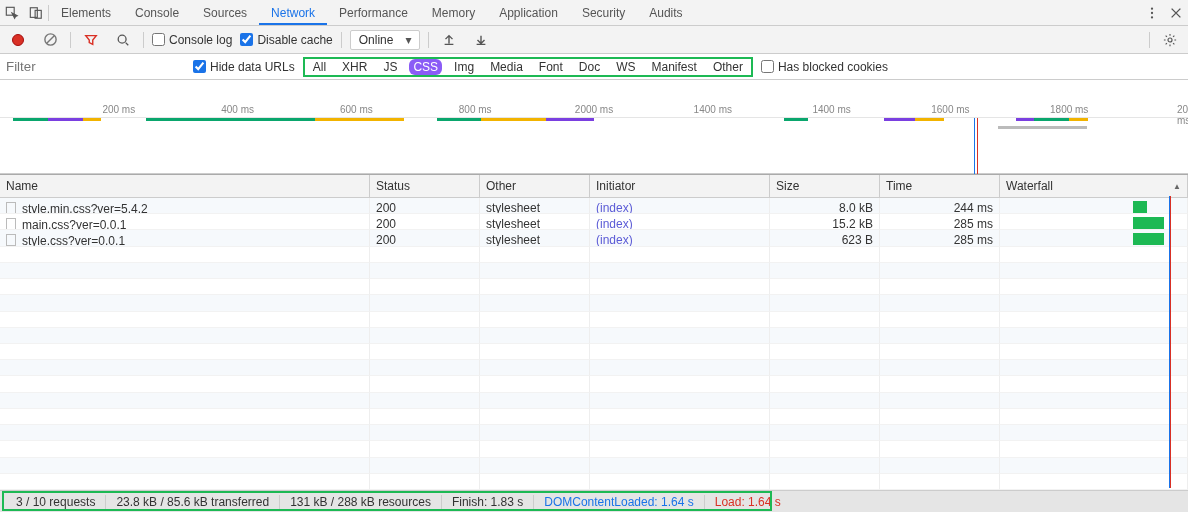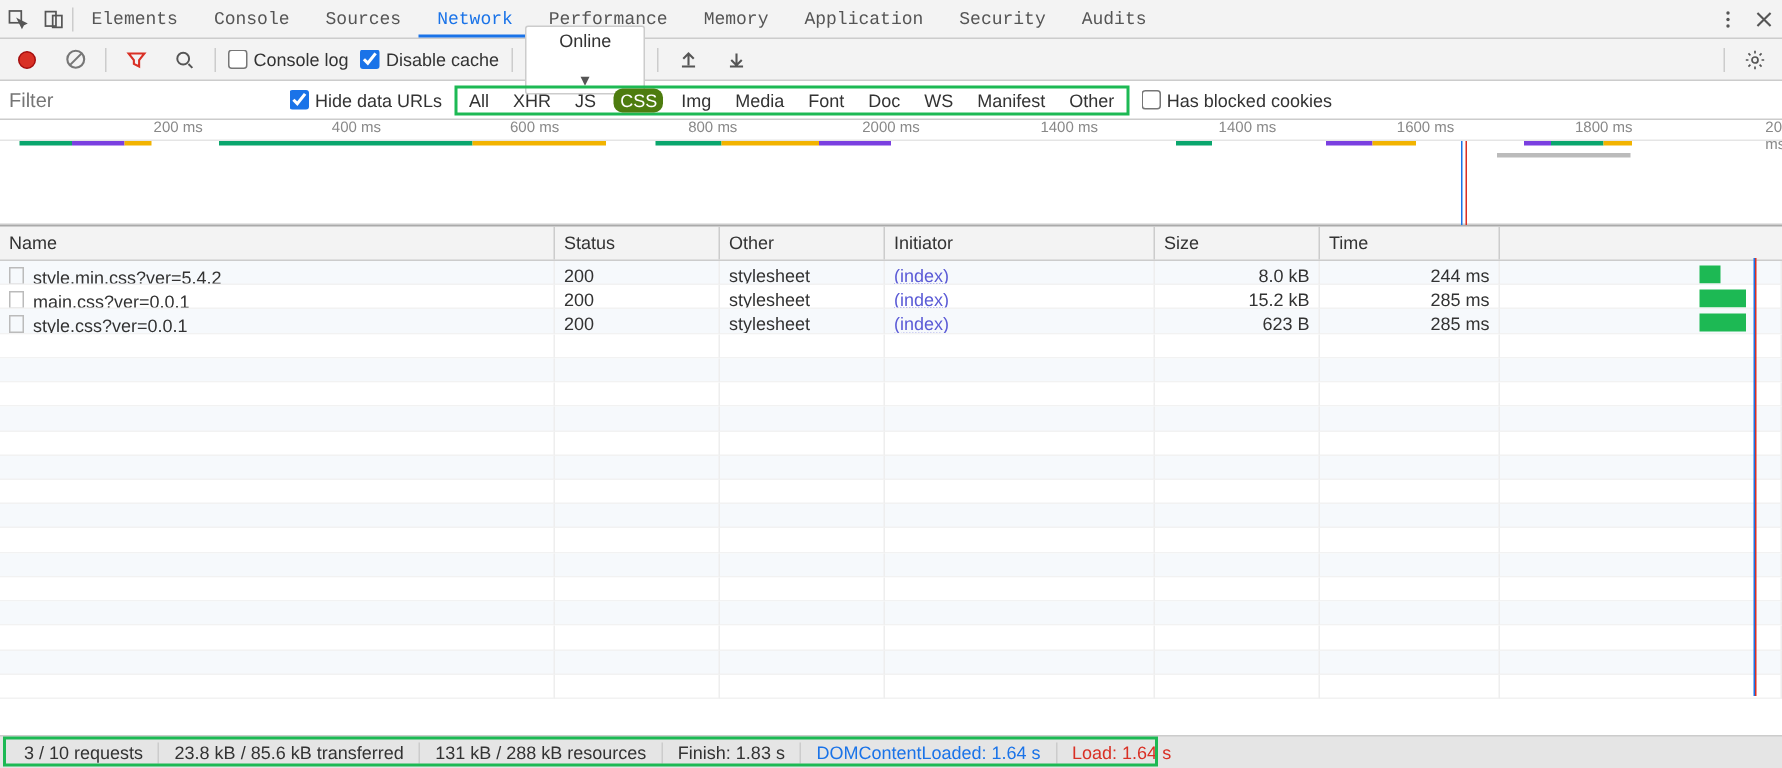--- a/index.html
+++ b/index.html
@@ -1,45 +1,45 @@
 <!DOCTYPE html>
 <html><head>
 <meta charset="utf-8">
 <style>
   * { box-sizing: border-box; margin: 0; padding: 0; }
   body { font-family: "Helvetica Neue", Arial, sans-serif; font-size: 12px; color: #333; background: #fff; width: 1188px; height: 512px; overflow: hidden; }
 
   
-  .tabbar { display: flex; align-items: center; height: 26px; border-bottom: 1px solid #ccc; background: #f3f3f3; font-family: Liberation Mono, monospace; }
+  .tabbar { display: flex; align-items: center; height: 26px; border-bottom: 1px solid #ccc; background: #f3f3f3; }
   .tabbar .spacer { flex: 1; }
   .iconbtn { width: 24px; height: 24px; display: flex; align-items: center; justify-content: center; color: #555; cursor: pointer; }
   .iconbtn svg { width: 14px; height: 14px; }
   .panel-tab { padding: 5px 12px; color: #555; cursor: pointer; }
   .panel-tab.active { color: #1a73e8; border-bottom: 2px solid #1a73e8; padding-bottom: 3px; }
 
   
   .toolbar { display: flex; align-items: center; height: 28px; border-bottom: 1px solid #ccc; background: #f3f3f3; padding: 0 6px; gap: 8px; }
   .divider-v { width: 1px; height: 16px; background: #ccc; }
   .dot-red { width: 12px; height: 12px; border-radius: 50%; background: #d93025; border:1px solid #a50e0e;}
   .checkbox-wrap { display: flex; align-items: center; gap: 4px; cursor: pointer; }
   .checkbox-wrap input { accent-color: #1a73e8; margin:0;}
-  .online-select { display: flex; align-items: center; gap: 12px; padding: 2px 22px; border: 1px solid #ccc; background: #fff; border-radius: 2px; cursor: pointer; flex-direction: column;}
+  .online-select { display: flex; align-items: center; gap: 12px; padding: 2px 8px; border: 1px solid #ccc; background: #fff; border-radius: 2px; cursor: pointer;}
   .toolbar .right { margin-left: auto; display: flex; align-items: center; gap: 8px;}
   .no-stop svg{width:15px;height:15px;}
 
   
   .filterbar { display: flex; align-items: center; height: 26px; border-bottom: 1px solid #ccc; padding: 0 4px; gap: 8px; }
   .filter-input { border: none; outline: none; color: #6d28d9; flex: 0 0 160px; padding:4px 2px;}
   .type-pills { display: flex; align-items: center; height: 20px; border: 2px solid #1db954; padding: 0 4px; gap: 8px;}
   .type-pill { cursor: pointer; color:#333; padding:1px 4px; border-radius:6px;}
-  .type-pill.active { background: #4d7c0f; color: #fff; }
+  .type-pill.active { background: #8b5cf6; color: #fff; }
 
   
   .overview { height: 70px; border-bottom: 1px solid #ccc; position: relative; }
-  .ov-ticks { position: relative; height: 14px; border-bottom: 1px solid #e5e5e5;}
+  .ov-ticks { position: relative; height: 14px; border-bottom: 1px solid #e5e5e5; margin-top: 24px;}
   .ov-tick { position: absolute; top: 0; font-size: 10px; color: #888; transform: translateX(-50%);}
   .ov-body { position: relative; height: 56px;}
   .ov-seg { position: absolute; height: 3px; top: 0px;}
   .ov-vline { position: absolute; top: 0; bottom: 0; width: 1px;}
 
   
   .grid { display: grid; grid-template-columns: 370px 110px 110px 180px 110px 120px 1fr; }
   .grid-header { background: #f3f3f3; border-top:1px solid #aaa; border-bottom: 1px solid #ccc; }
   .grid-header .cell { padding: 4px 6px; border-right: 1px solid #ccc; color:#333; display:flex; align-items:center;}
   .grid-header .cell.sorted::after{content:"▲"; font-size:8px; margin-left:auto; color:#666;}
@@ -228,20 +228,21 @@
 </div>
 
 <div class="grid-wrap">
   <div class="grid grid-header" id="grid-header">
       <div class="cell">Name</div>
       <div class="cell">Status</div>
       <div class="cell">Other</div>
       <div class="cell">Initiator</div>
       <div class="cell">Size</div>
       <div class="cell">Time</div>
+      <div class="cell sorted">Waterfall</div>
     </div>
   <div class="grid grid-body" id="grid-body">
       <div class="row"><div class="cell "><span class="file-ic"></span>style.min.css?ver=5.4.2</div><div class="cell ">200</div><div class="cell ">stylesheet</div><div class="cell "><span class="linklike">(index)</span></div><div class="cell num">8.0 kB</div><div class="cell num">244 ms</div><div class="cell waterfall-cell">
           <div class="wf-track">
             <div class="wf-bar" style="left: 129.25px; width: 14.1px;"></div>
           </div>
         </div></div>
       <div class="row"><div class="cell "><span class="file-ic"></span>main.css?ver=0.0.1</div><div class="cell ">200</div><div class="cell ">stylesheet</div><div class="cell "><span class="linklike">(index)</span></div><div class="cell num">15.2 kB</div><div class="cell num">285 ms</div><div class="cell waterfall-cell">
           <div class="wf-track">
             <div class="wf-bar" style="left: 129.25px; width: 30.55px;"></div>

